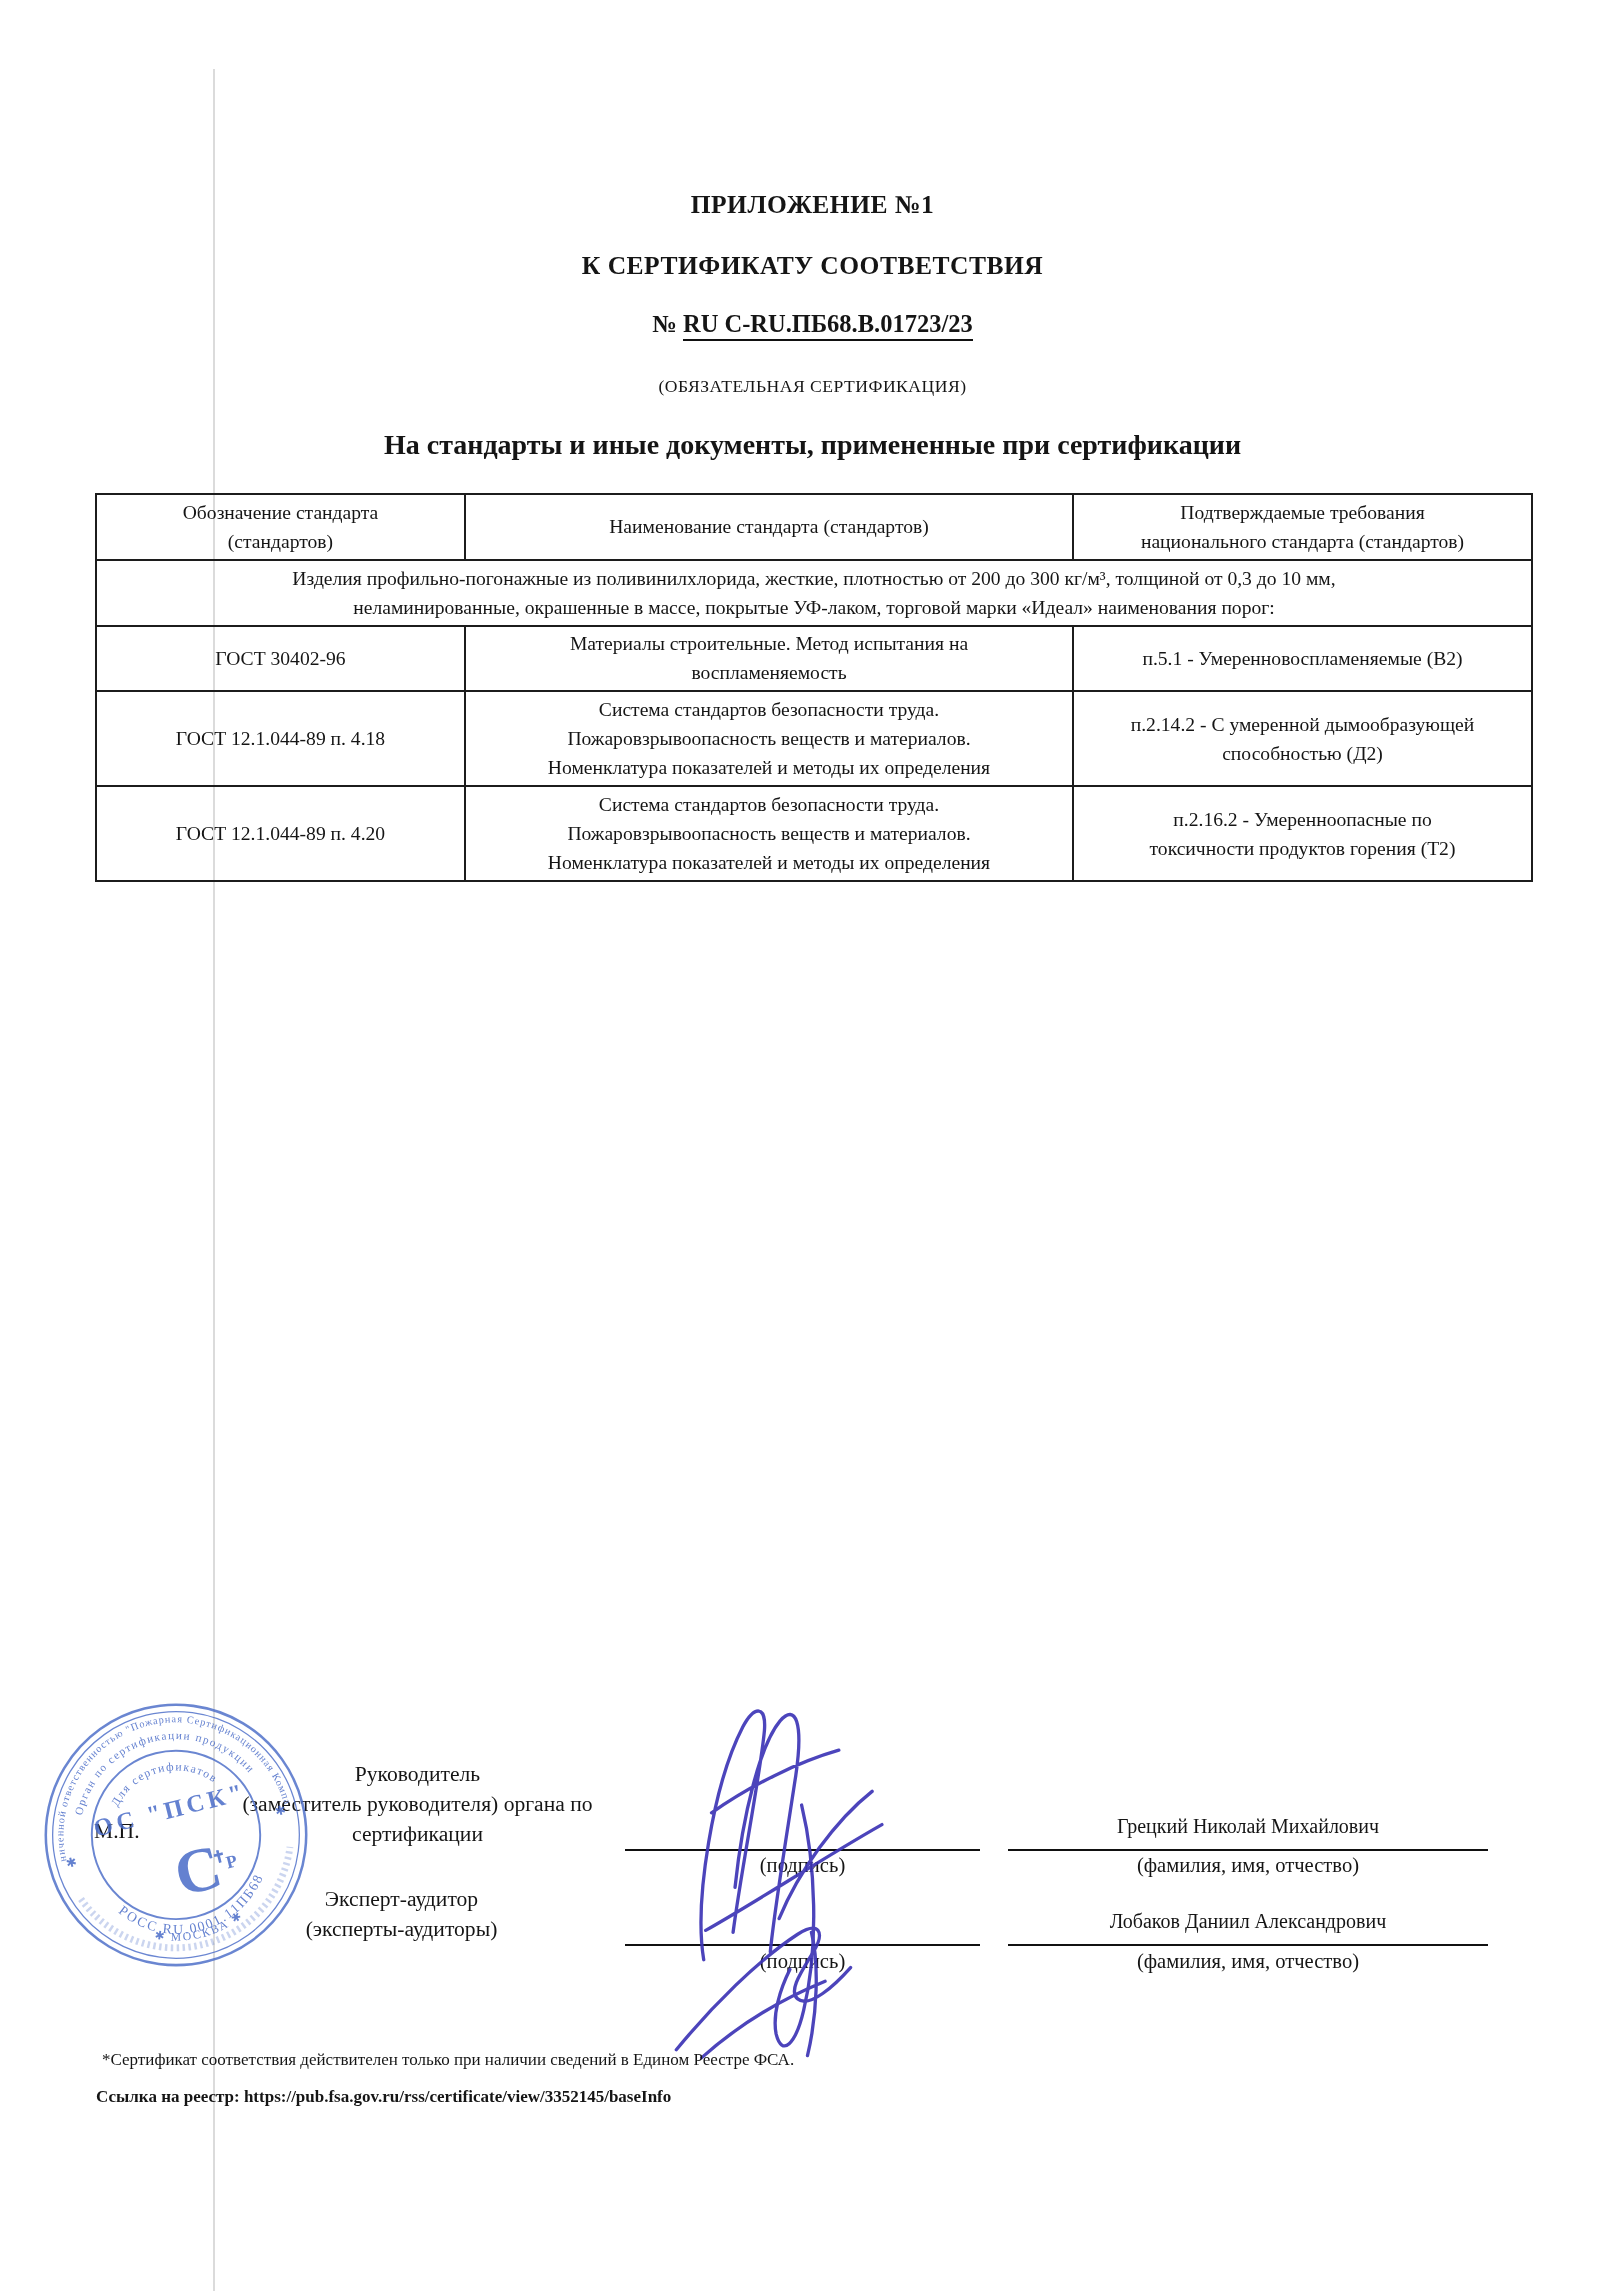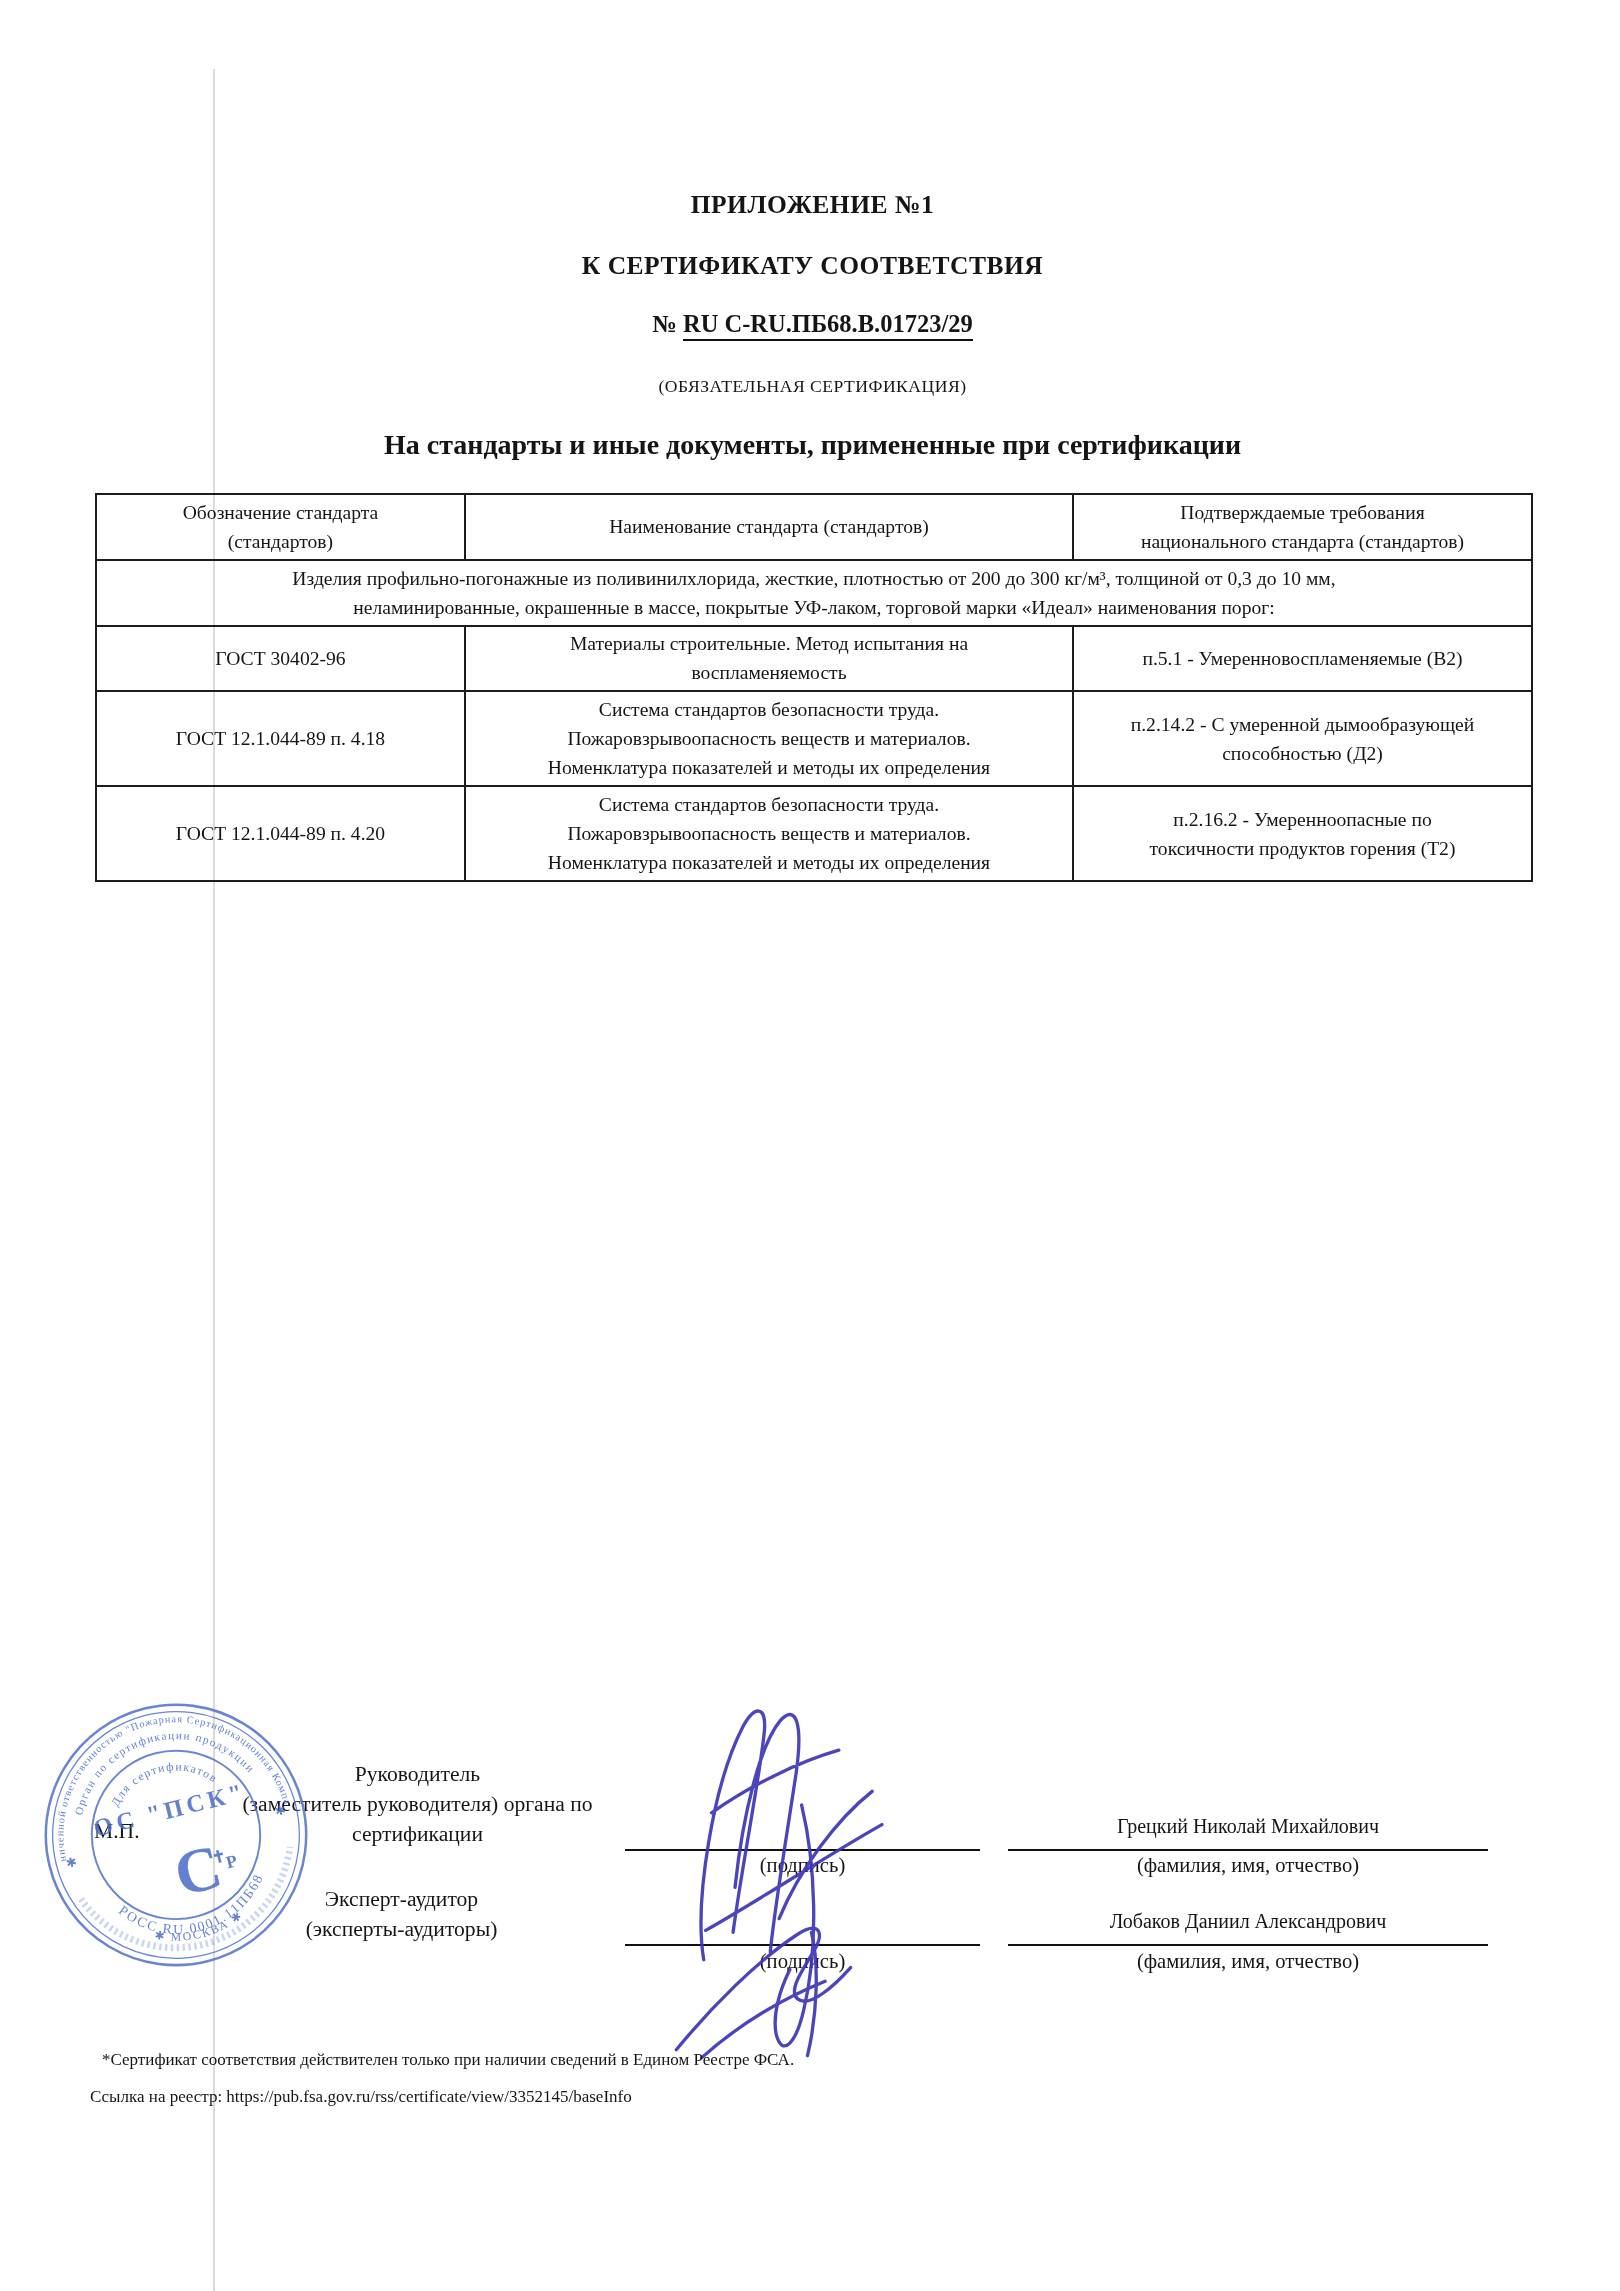--- a/index.html
+++ b/index.html
@@ -55,21 +55,21 @@
 </style>
 </head>
 <body>
 
 <div class="abs scanline"></div>
 
 <div class="abs hline t-main" style="top:190px;">ПРИЛОЖЕНИЕ №1</div>
 <div class="abs hline t-main" style="top:251px;">К СЕРТИФИКАТУ СООТВЕТСТВИЯ</div>
 <div class="abs hline t-cert" style="top:310px;">
   <span>№</span>
-  <span class="cert-underline">RU C-RU.ПБ68.В.01723/29</span>
+  <span class="cert-underline">RU C-RU.ПБ68.В.01723/23</span>
 </div>
 <div class="abs hline t-sub" style="top:376px;">(ОБЯЗАТЕЛЬНАЯ СЕРТИФИКАЦИЯ)</div>
 <div class="abs hline t-sect" style="top:429px;">На стандарты и иные документы, примененные при сертификации</div>
 
 <table class="standards">
   <colgroup>
     <col style="width:369px">
       <col style="width:608px">
       <col style="width:459px">
   </colgroup>
@@ -180,14 +180,14 @@
       M 205 258 C 225 210 262 158 300 128
       M 228 142 C 242 200 246 286 230 352 C 222 386 208 400 202 376 C 198 356 206 330 216 310"></path>
     <path d="
       M 100 392 C 136 348 184 300 224 274 C 246 260 252 272 240 292 C 228 312 214 332 224 340 C 236 350 262 326 278 308
       M 126 400 C 164 366 208 340 252 322
       M 238 272 C 246 304 244 356 234 398"></path>
   </g>
 </svg>
 
 <div class="abs footer" style="left:102px;top:2050px;">*Сертификат соответствия действителен только при наличии сведений в Едином Реестре ФСА.</div>
-<div class="abs footer" style="left:90px;top:2087px;">Ссылка на реестр: https://pub.fsa.gov.ru/rss/certificate/view/3352145/baseInfo</div>
+<div class="abs footer" style="left:96px;top:2087px;font-weight:bold;">Ссылка на реестр: https://pub.fsa.gov.ru/rss/certificate/view/3352145/baseInfo</div>
 
 
 </body></html>

